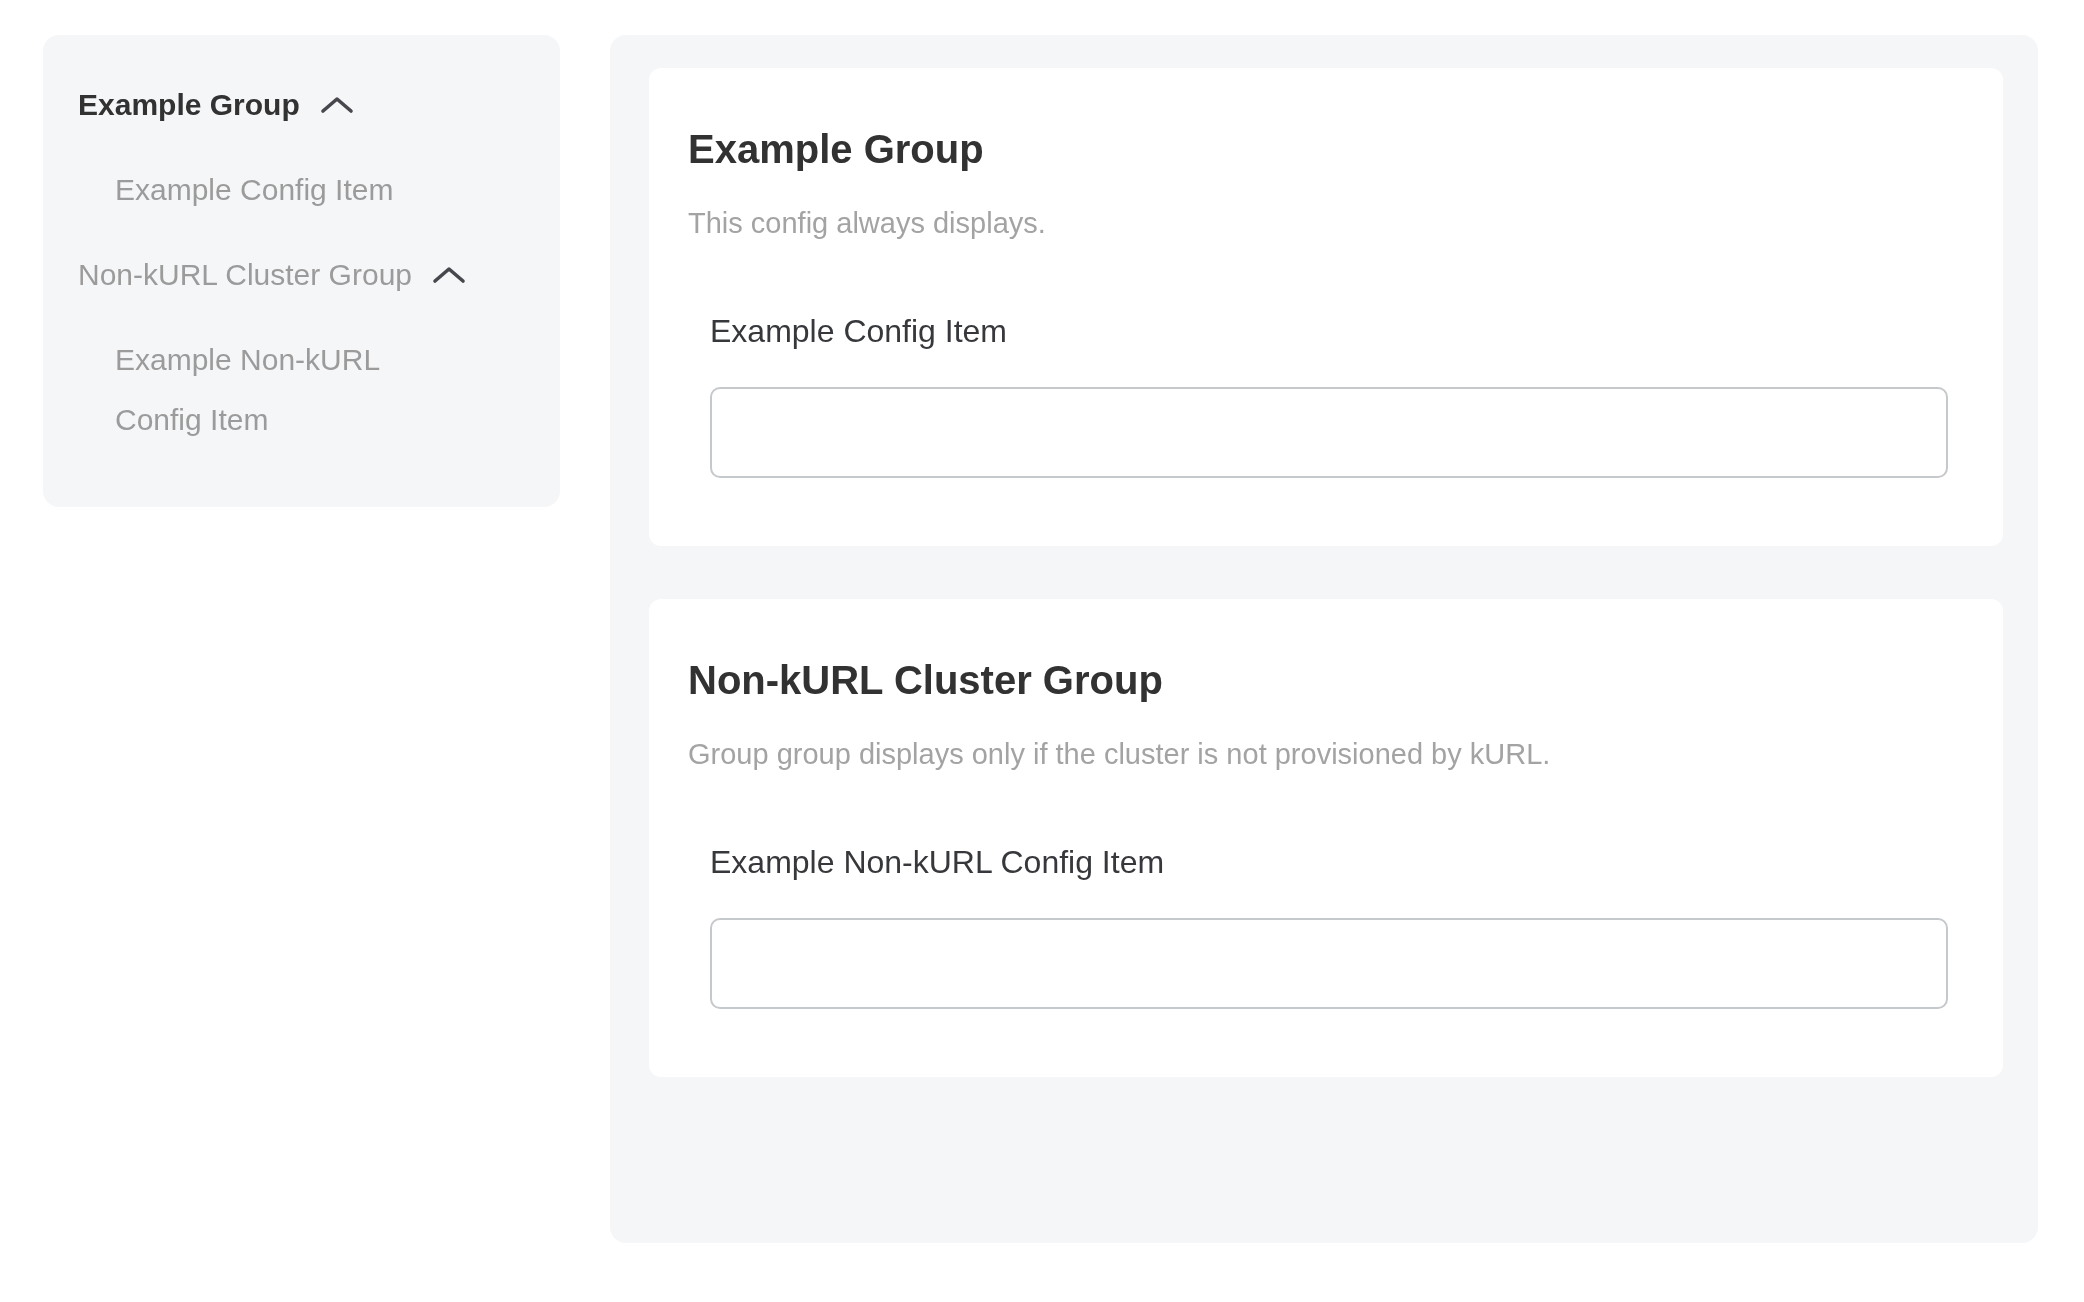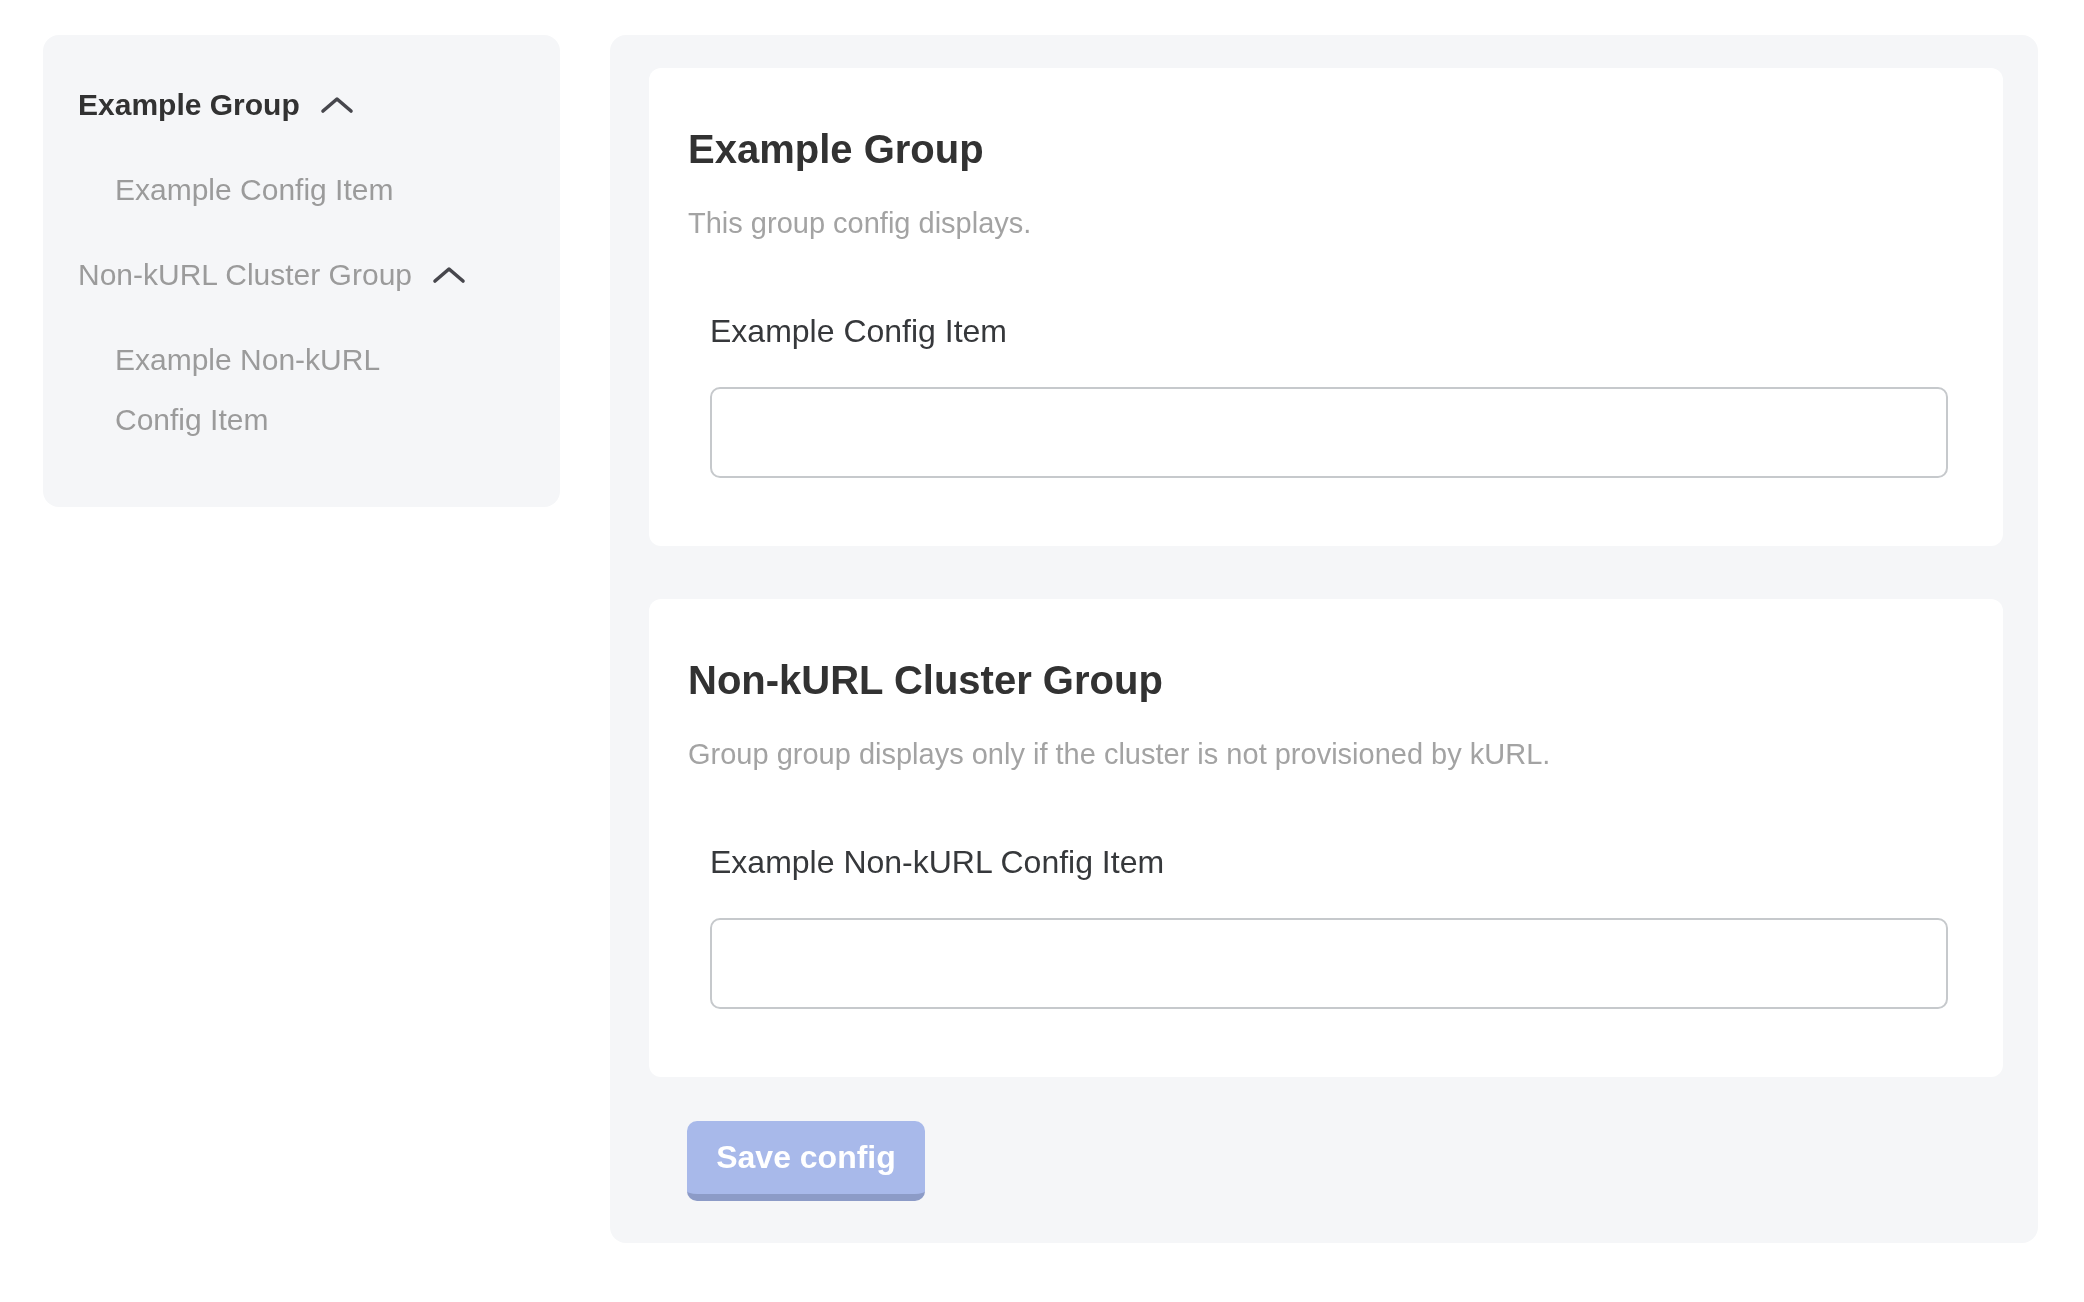--- a/index.html
+++ b/index.html
@@ -133,27 +133,26 @@
   </div>
 
   <div class="nav-item narrow">Example Non-kURL Config Item</div>
 
 </nav>
 
 <main class="config-area">
 
   <section class="group-card">
     <h2 class="group-title">Example Group</h2>
-    <p class="group-description">This group config displays.</p>
+    <p class="group-description">This config always displays.</p>
     <div class="item-label">Example Config Item</div>
     <input class="item-input" type="text" value="" style="">
   </section>
 
   <section class="group-card">
     <h2 class="group-title">Non-kURL Cluster Group</h2>
     <p class="group-description">Group group displays only if the cluster is not provisioned by kURL.</p>
     <div class="item-label">Example Non-kURL Config Item</div>
     <input class="item-input" type="text" value="" style="">
   </section>
 
-  <button class="save-btn">Save config</button>
 
 </main>
 
 </body></html>

